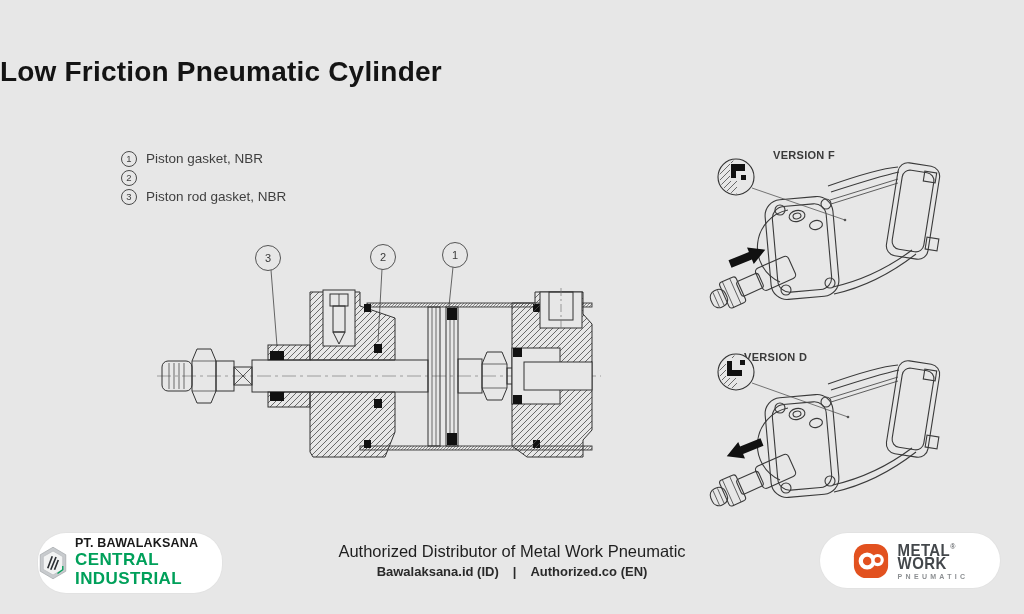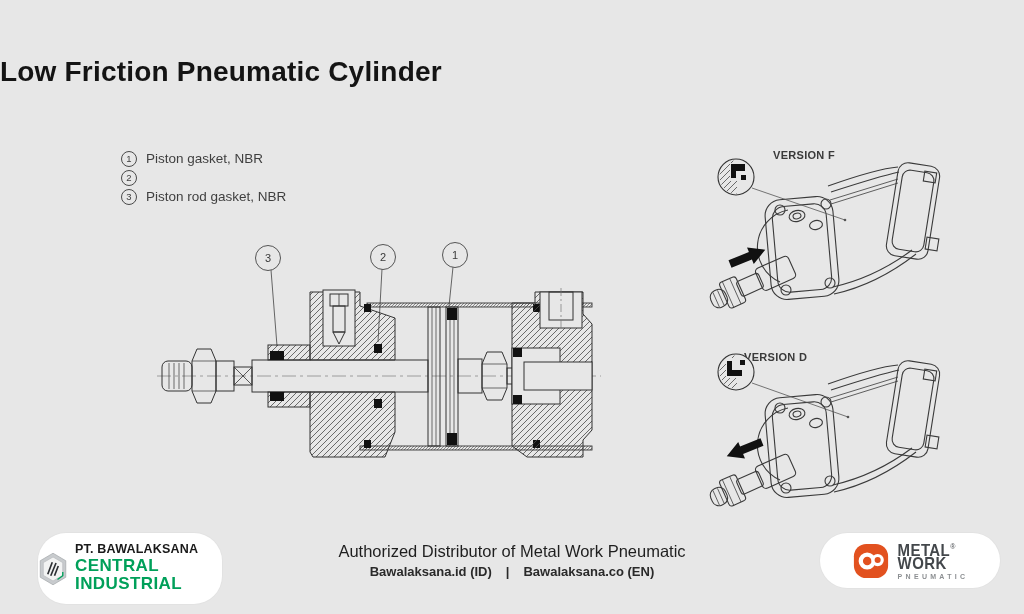--- a/index.html
+++ b/index.html
@@ -12,21 +12,21 @@
   .legend-item{display:flex;align-items:center;height:19px;gap:9px;}
   .badge{width:14px;height:14px;border:1.2px solid #4a4a4a;border-radius:50%;
          font-size:9.5px;display:flex;align-items:center;justify-content:center;
          color:#3f3f3f;flex:0 0 auto;line-height:1;}
   
   .version-label{position:absolute;font-size:11px;font-weight:700;color:#3a3a3a;letter-spacing:.3px;}
   .vf{left:773px;top:149px;} .vd{left:744px;top:351px;}
   
   .pill{position:absolute;background:#fff;border-radius:28px;display:flex;
         align-items:center;justify-content:center;box-shadow:0 0 0 1px rgba(0,0,0,0.02);}
-  .pill-left{left:38px;top:533px;width:184px;height:71px;gap:7px;}
+  .pill-left{left:38px;top:533px;width:184px;height:60px;gap:7px;}
   .pill-right{left:820px;top:533px;width:180px;height:55px;gap:8px;}
   .bw-text{line-height:1.1;}
   .bw-name{font-size:12.5px;font-weight:800;color:#1a1a1a;letter-spacing:.2px;}
   .bw-sub{font-size:17px;font-weight:800;color:#00a05a;letter-spacing:.4px;}
   .mw-text{display:flex;flex-direction:column;align-items:flex-start;}
   .mw-word{font-size:15px;font-weight:800;color:#43474b;line-height:12.5px;letter-spacing:.4px;
            transform:scaleY(1.12);transform-origin:left center;}
   .mw-reg{font-size:7px;vertical-align:super;font-weight:400;}
   .mw-sub{font-size:7px;font-weight:600;letter-spacing:3.3px;color:#8c8f92;margin-top:4px;}
   .dist-line{position:absolute;top:542px;left:0;right:0;text-align:center;
@@ -238,21 +238,21 @@
     <div class="bw-text">
       <div class="bw-name">PT. BAWALAKSANA</div>
       <div class="bw-sub">CENTRAL INDUSTRIAL</div>
     </div>
   </div>
 
   <div class="dist-line">Authorized Distributor of Metal Work Pneumatic</div>
   <div class="sites-line">
     <span>Bawalaksana.id (ID)</span>
     <span>|</span>
-    <span>Bawalaksana.co (EN)</span>
+    <span>Authorized.co (EN)</span>
   </div>
 
   <div class="pill pill-right">
     <svg width="38" height="38" viewBox="0 0 40 40">
       <rect x="2" y="2" width="36" height="36" rx="13" fill="#e2511f"></rect>
       <circle cx="16" cy="20" r="9" fill="#fff"></circle>
       <circle cx="16" cy="20" r="4.5" fill="#e2511f"></circle>
       <circle cx="27" cy="19" r="6.5" fill="#fff"></circle>
       <circle cx="27" cy="19" r="3.2" fill="#e2511f"></circle>
     </svg>

